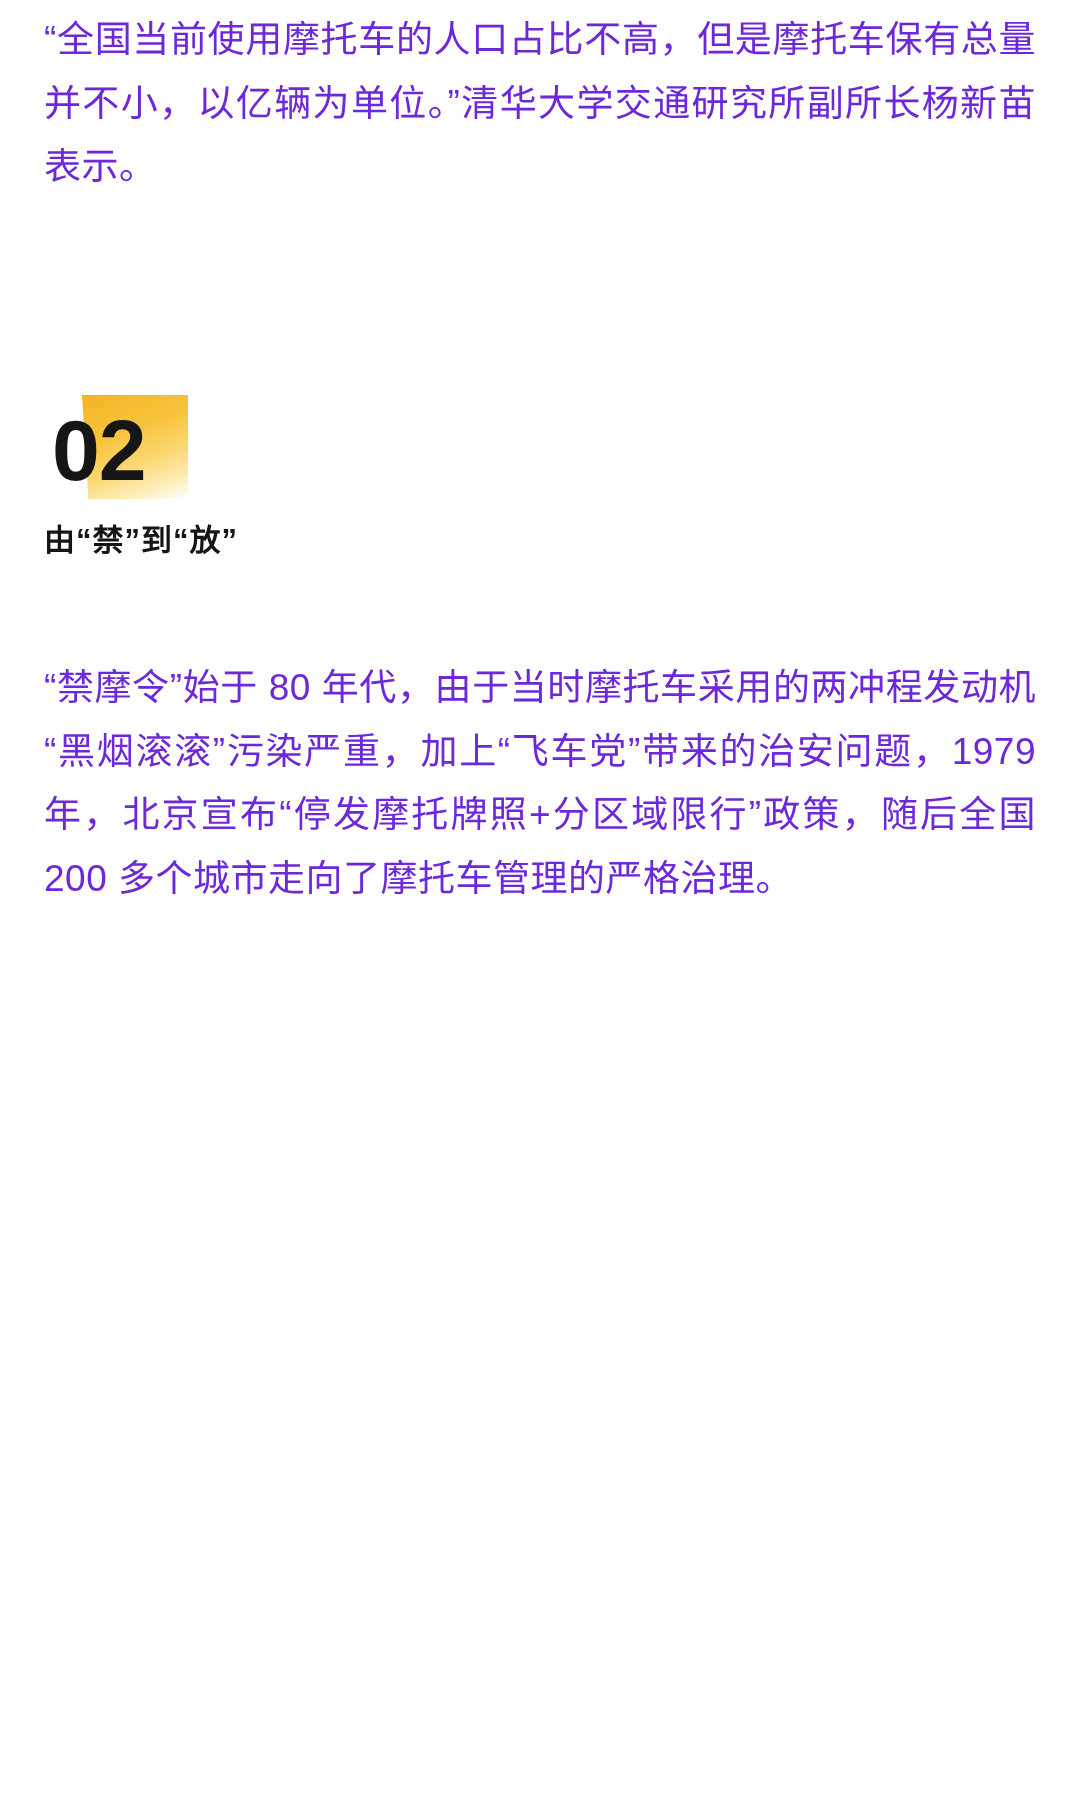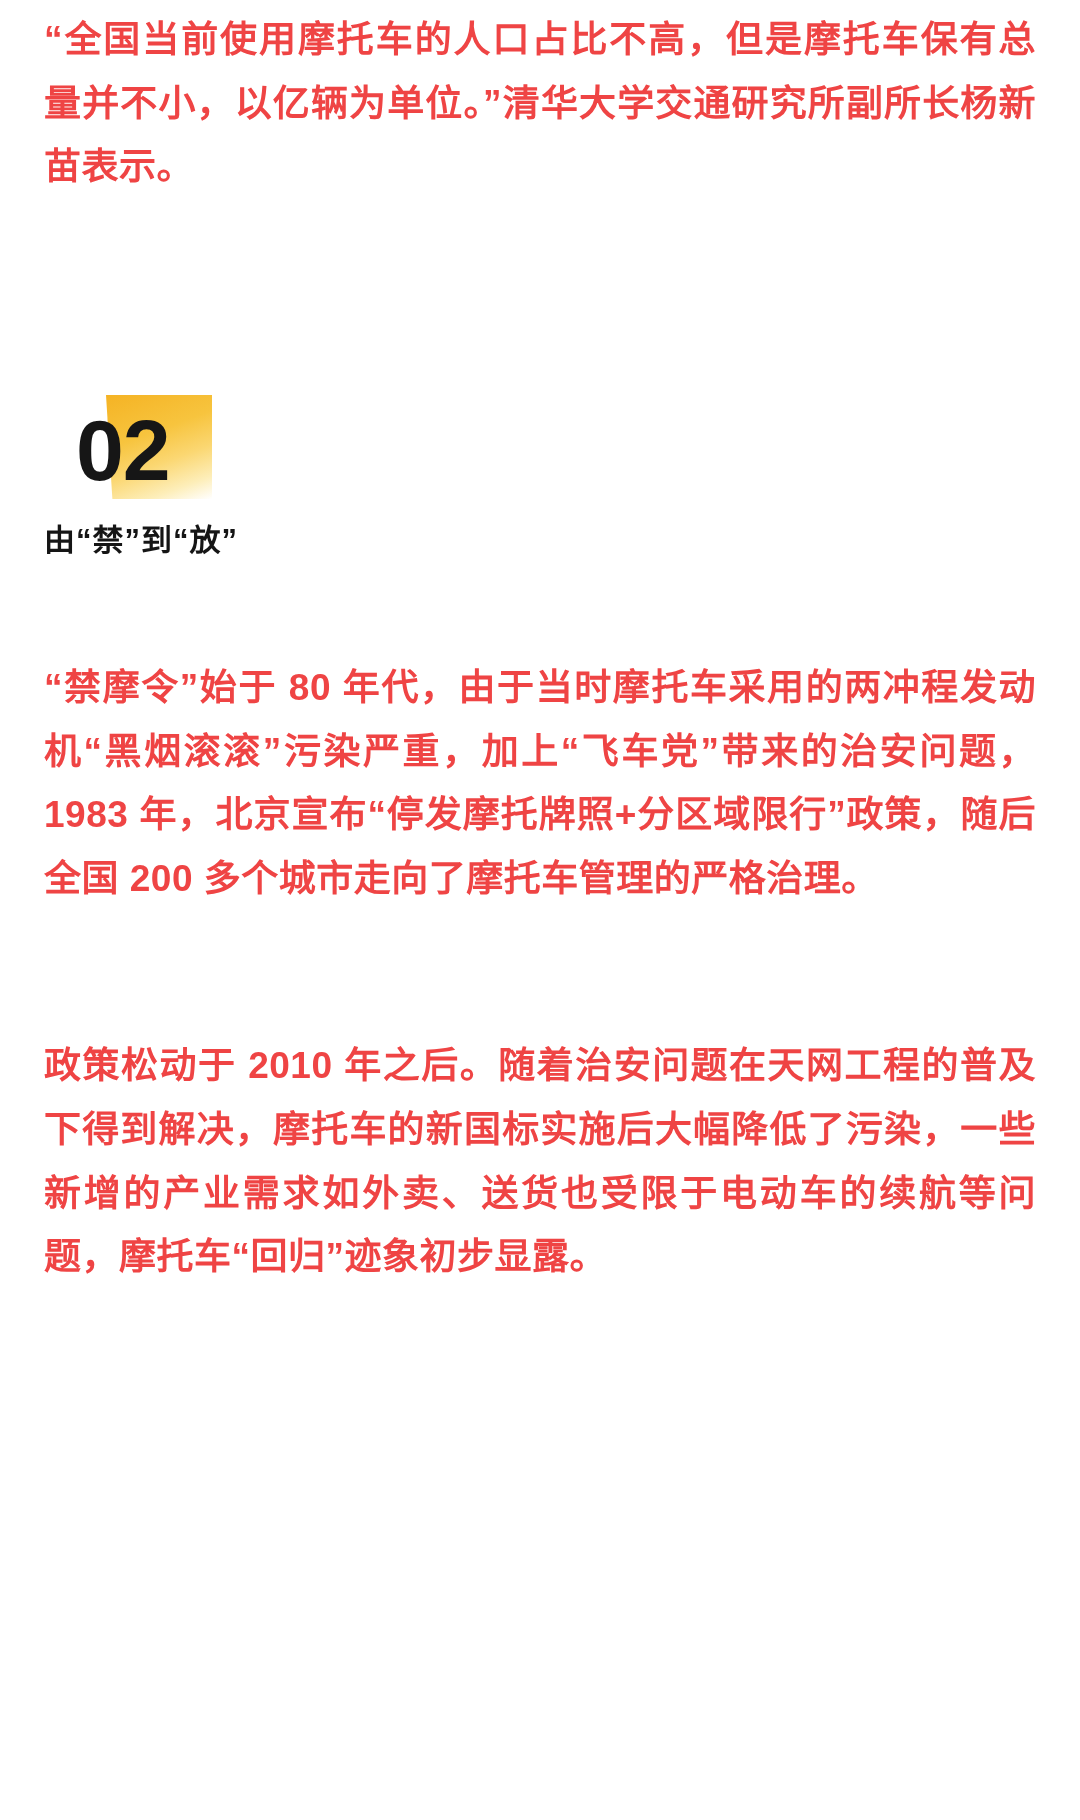--- a/index.html
+++ b/index.html
@@ -17,38 +17,38 @@
   .page {
     width: 1080px;
     box-sizing: border-box;
     padding: 0 44px;
     position: relative;
   }
   .para {
     font-size: 37px;
     line-height: 1.72;
     letter-spacing: 0.5px;
-    color: #ef4444;
+    color: #6d28d9;
     text-align: justify;
     margin: 0;
-    font-weight: 700;
+    font-weight: 400;
   }
   .quote-para {
     padding-top: 8px;
   }
   .gap-xl { height: 196px; }
   .gap-lg { height: 96px; }
   .gap-md { height: 62px; }
   .gap-sm { height: 40px; }
 
   
   .section-head {
     position: relative;
     height: 120px;
-    margin-left: 32px;
+    margin-left: 8px;
   }
   .num-swatch {
     position: absolute;
     left: 30px;
     top: 0;
     width: 106px;
     height: 104px;
     background: linear-gradient(160deg, #f5b324 0%, #f7c43e 38%, #fbd772 62%, #fdeeb9 84%, #ffffff 100%);
     clip-path: polygon(0 0, 100% 0, 100% 100%, 6% 100%);
   }
@@ -86,24 +86,23 @@
     <div class="num-swatch"></div>
     <div class="num-text">02</div>
   </div>
 
   <div class="sec-title-wrap">
     <h2 class="section-title">由“禁”到“放”</h2>
   </div>
 
   <div class="gap-lg"></div>
 
-  <p class="para">“禁摩令”始于 80 年代，由于当时摩托车采用的两冲程发动机“黑烟滚滚”污染严重，加上“飞车党”带来的治安问题，1983 年，北京宣布“停发摩托牌照+分区域限行”政策，随后全国 200 多个城市走向了摩托车管理的严格治理。</p>
+  <p class="para">“禁摩令”始于 80 年代，由于当时摩托车采用的两冲程发动机“黑烟滚滚”污染严重，加上“飞车党”带来的治安问题，1979 年，北京宣布“停发摩托牌照+分区域限行”政策，随后全国 200 多个城市走向了摩托车管理的严格治理。</p>
 
   <div class="gap-md"></div>
 
 
   <div class="gap-md"></div>
 
-  <p class="para">政策松动于 2010 年之后。随着治安问题在天网工程的普及下得到解决，摩托车的新国标实施后大幅降低了污染，一些新增的产业需求如外卖、送货也受限于电动车的续航等问题，摩托车“回归”迹象初步显露。</p>
 
   <div class="gap-sm"></div>
 
 </div>
 
 </body></html>

